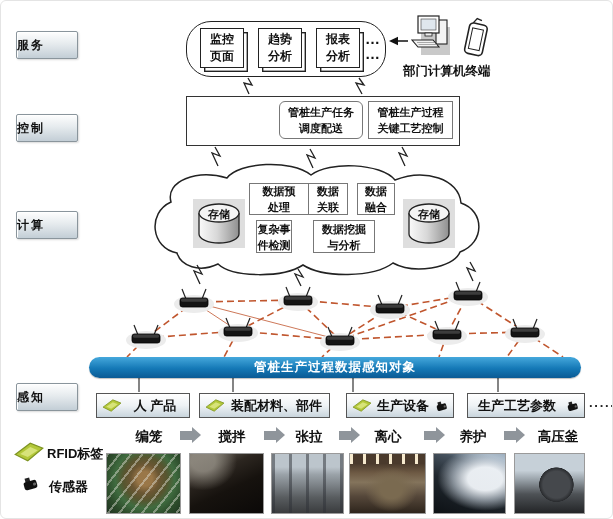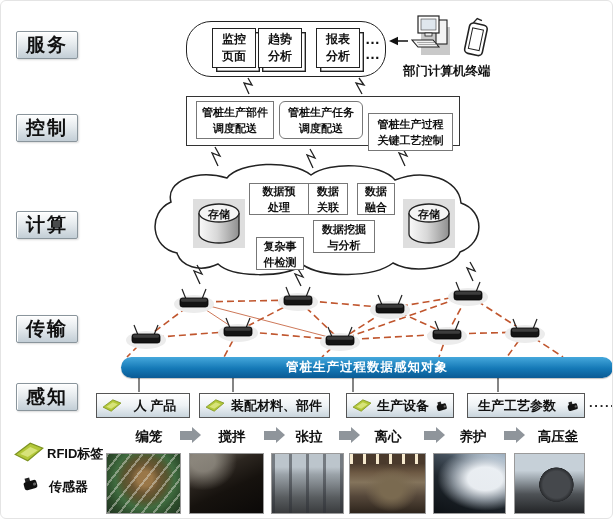--- a/index.html
+++ b/index.html
@@ -5,22 +5,22 @@
   html,body{margin:0;padding:0;background:#fff;}
   .canvas{
     position:relative;width:613px;height:519px;background:#fff;
     font-family:"Liberation Sans","DejaVu Sans",sans-serif;
     overflow:hidden;border:1px solid #e4e4e4;border-radius:6px;box-sizing:border-box;
   }
   .overlay{position:absolute;left:0;top:0;z-index:1;}
   .abs{position:absolute;z-index:2;}
   
   .llabel{
-    width:60px;height:26px;line-height:26px;text-align:center;
-    font-size:19px;font-weight:bold;color:#111;letter-spacing:2px;
+    width:60px;height:26px;line-height:26px;text-align:left;
+    font-size:12px;font-weight:bold;color:#111;letter-spacing:2px;
     background:linear-gradient(#fefefe,#e6ebee 45%,#c3ced6);
     border:1px solid #8a959c;border-radius:2px;
     box-shadow:inset 1px 1px 0 #fff, 1px 1px 2px rgba(0,0,0,.15);
   }
   
   .svc-wrap{
     left:185px;top:20px;width:198px;height:54px;background:#fff;
     border:1.6px solid #222;border-radius:25px;
   }
   .kbox{
@@ -36,21 +36,21 @@
   .fbox{
     background:#fff;border:1.2px solid #777;color:#111;
     font-size:11px;font-weight:bold;text-align:center;line-height:16px;
     display:flex;flex-direction:column;justify-content:center;box-sizing:border-box;
   }
   
   .bluebar{
     left:88px;top:356px;width:492px;height:21px;border-radius:11px;
     background:linear-gradient(#45a8dc,#1478b6 55%,#0a5a94);
     color:#fff;font-size:12.5px;font-weight:bold;text-align:center;line-height:21px;
-    letter-spacing:1px;box-shadow:0 1px 1px rgba(0,0,0,.25);margin-left:32px;
+    letter-spacing:1px;box-shadow:0 1px 1px rgba(0,0,0,.25);
   }
   
   .pbox{
     height:25px;box-sizing:border-box;border:1px solid #555;
     background:linear-gradient(#ffffff,#eef2f5 50%,#c9d5dd);
     display:flex;align-items:center;gap:4px;padding:0 5px;
     font-size:13px;font-weight:bold;color:#111;white-space:nowrap;
   }
   .pbox .lbl{flex:1;text-align:center;}
   .pdots{font-size:13px;font-weight:bold;color:#222;letter-spacing:1px;}
@@ -242,69 +242,64 @@
       <line x1="138" y1="377" x2="138" y2="391"></line>
       <line x1="232" y1="377" x2="232" y2="391"></line>
       <line x1="352" y1="377" x2="352" y2="391"></line>
       <line x1="497" y1="377" x2="497" y2="391"></line>
     </g>
   </svg>
 
   <div class="abs llabel" style="left:15px;top:30px;">服务</div>
   <div class="abs llabel" style="left:15px;top:113px;">控制</div>
   <div class="abs llabel" style="left:15px;top:210px;">计算</div>
-  <div class="abs llabel" style="left:15px;top:314px;">传输</div>
   <div class="abs llabel" style="left:15px;top:382px;">感知</div>
 
   <div class="abs svc-wrap"></div>
-  <div class="abs kbox" style="left:199px;top:27px;margin-left:12px;">
+  <div class="abs kbox" style="left:199px;top:27px;">
     <span>监控</span><br>
     <span>页面</span>
   </div>
   <div class="abs kbox" style="left:257px;top:27px;">
     <span>趋势</span><br>
     <span>分析</span>
   </div>
   <div class="abs kbox" style="left:315px;top:27px;">
     <span>报表</span><br>
     <span>分析</span>
   </div>
   <div class="abs dots" style="left:364px;top:31px;">…</div>
   <div class="abs dots" style="left:364px;top:46px;">…</div>
   <div class="abs term-label" style="left:402px;top:62px;">部门计算机终端</div>
 
   <div class="abs ctl-wrap"></div>
-  <div class="abs fbox" style="left:195px;top:100px;width:78px;height:38px;">
-    <span>管桩生产部件</span>
-    <span>调度配送</span>
-  </div>
   <div class="abs fbox" style="left:278px;top:100px;width:84px;height:38px;border-radius:6px;">
     <span>管桩生产任务</span>
     <span>调度配送</span>
   </div>
-  <div class="abs fbox" style="left:367px;top:112px;width:85px;height:38px;">
+  <div class="abs fbox" style="left:367px;top:100px;width:85px;height:38px;">
     <span>管桩生产过程</span>
     <span>关键工艺控制</span>
   </div>
 
   <div class="abs" style="left:197px;top:206px;width:42px;text-align:center;font-size:11px;font-weight:bold;color:#111;">存储</div>
   <div class="abs" style="left:407px;top:206px;width:42px;text-align:center;font-size:11px;font-weight:bold;color:#111;">存储</div>
   <div class="abs fbox" style="left:248px;top:182px;width:60px;height:32px;">
     <span>数据预</span>
     <span>处理</span>
   </div>
   <div class="abs fbox" style="left:307px;top:182px;width:40px;height:32px;">
     <span>数据</span>
     <span>关联</span>
   </div>
   <div class="abs fbox" style="left:356px;top:182px;width:38px;height:32px;">
     <span>数据</span>
     <span>融合</span>
   </div>
-  <div class="abs fbox" style="left:255px;top:236px;width:48px;height:33px;font-family:Liberation Serif, serif;">
+  <div class="abs fbox" style="left:255px;top:219px;width:36px;height:33px;font-family:Liberation Serif, serif;">
     <span>复杂事</span>
     <span>件检测</span>
   </div>
   <div class="abs fbox" style="left:312px;top:219px;width:62px;height:33px;">
     <span>数据挖掘</span>
     <span>与分析</span>
   </div>
 
   <div class="abs bluebar">管桩生产过程数据感知对象</div>
 

